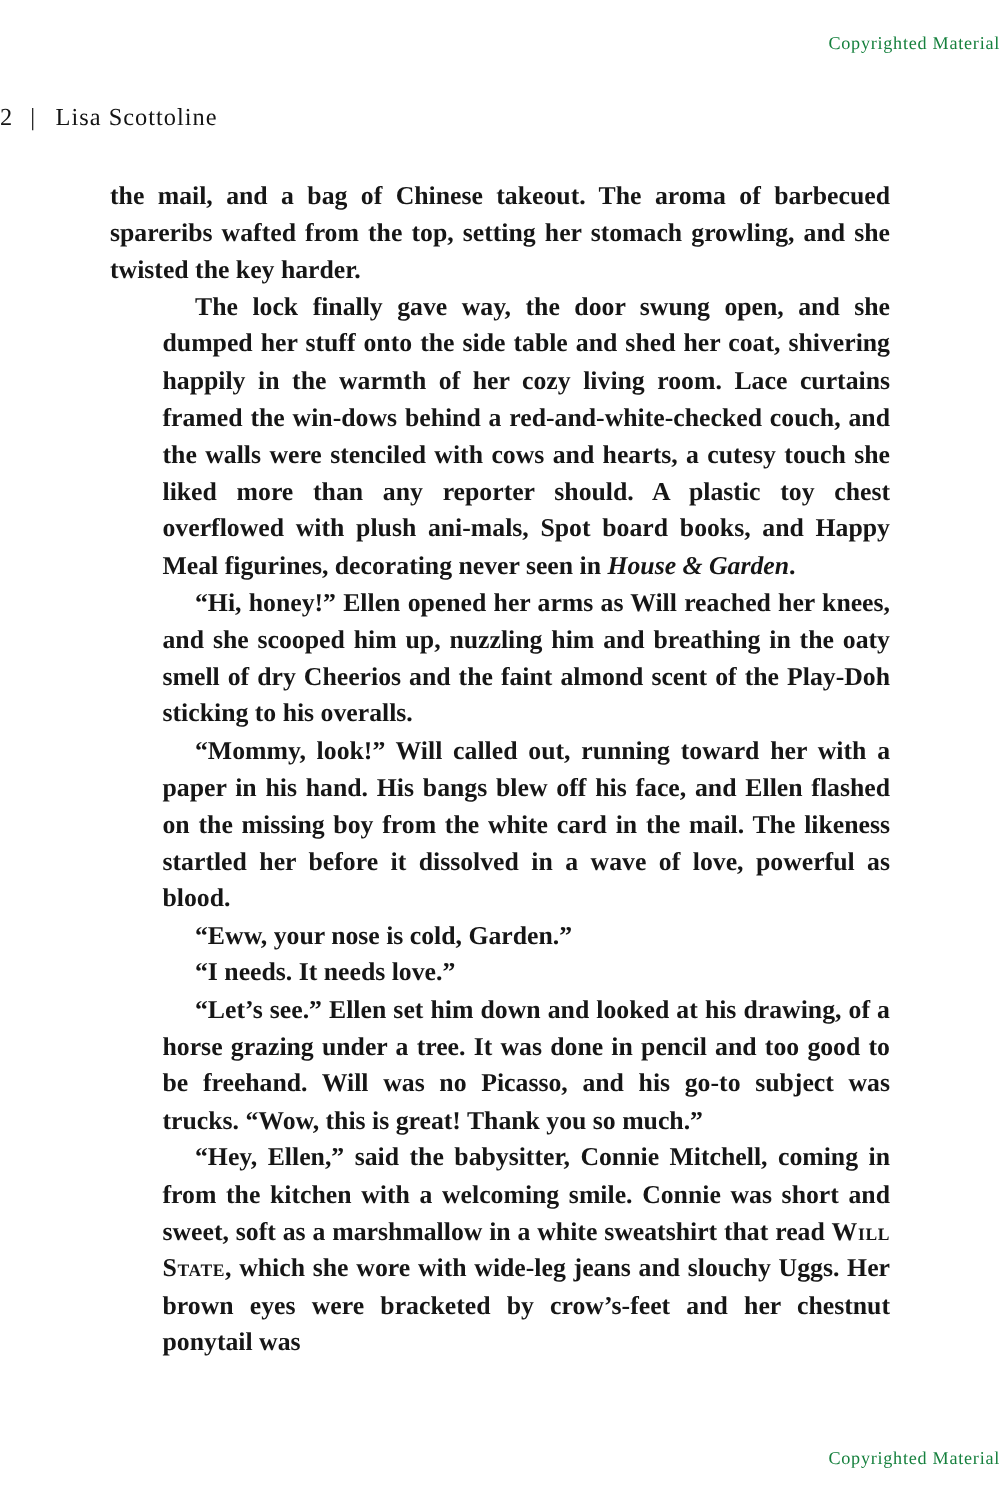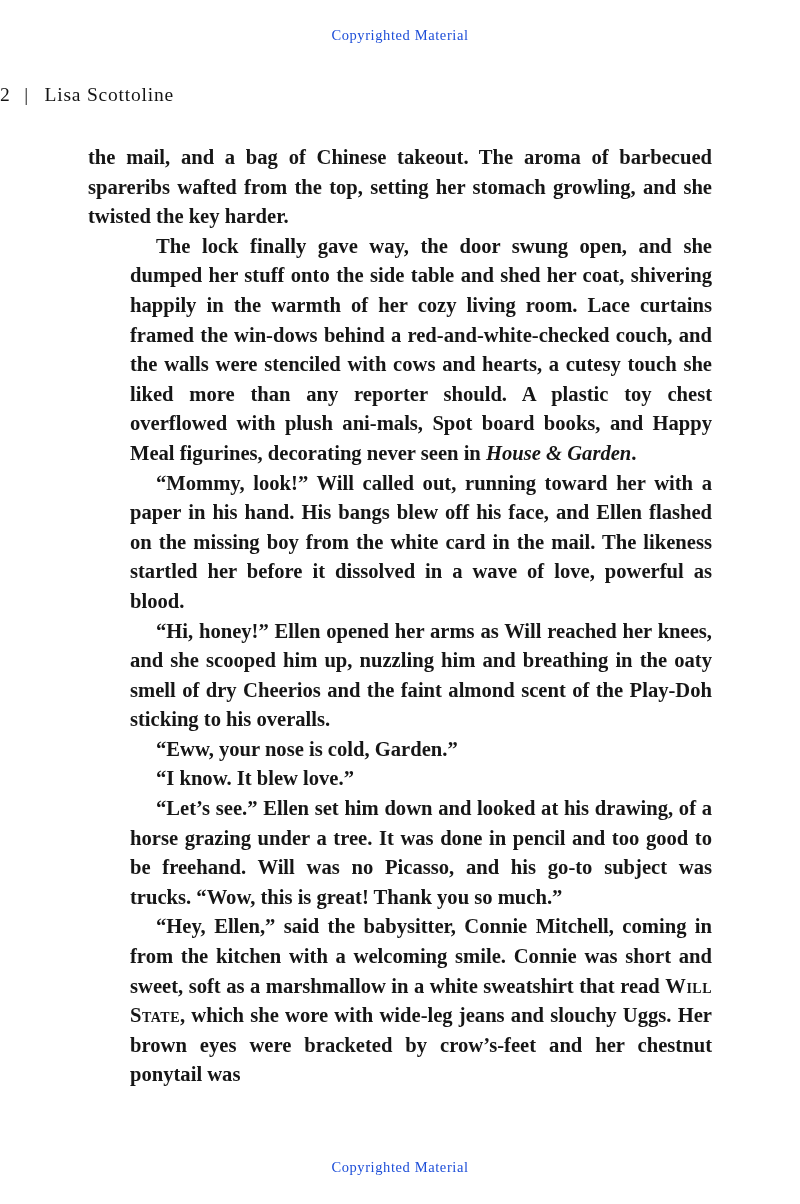--- a/index.html
+++ b/index.html
@@ -17,25 +17,25 @@
   }
 
   .page {
     position: absolute;
     inset: 0;
     display: flex;
     flex-direction: column;
   }
 
   .watermark {
-    text-align: center;
+    text-align: right;
     font-family: "Liberation Serif", serif;
     font-size: 14.5px;
     letter-spacing: 0.6px;
-    color: #1d4ed8;
+    color: #15803d;
   }
   .watermark-top {
     position: absolute;
     top: 27px;
     left: 0;
     right: 0;
   }
   .watermark-bottom {
     position: absolute;
     bottom: 28px;
@@ -105,23 +105,23 @@
 
   <div class="watermark watermark-top">Copyrighted Material</div>
 
   <div class="running-head">
     <span class="folio">2</span><span class="rule">|</span><span class="author">Lisa Scottoline</span>
   </div>
 
   <div class="body-text" id="body-text">
       <p class="">the mail, and a bag of Chinese takeout. The aroma of barbecued spareribs wafted from the top, setting her stomach growling, and she twisted the key harder.</p>
       <p class="indent">The lock finally gave way, the door swung open, and she dumped her stuff onto the side table and shed her coat, shivering happily in the warmth of her cozy living room. Lace curtains framed the win-dows behind a red-and-white-checked couch, and the walls were stenciled with cows and hearts, a cutesy touch she liked more than any reporter should. A plastic toy chest overflowed with plush ani-mals, Spot board books, and Happy Meal figurines, decorating never seen in <span class="italic">House &amp; Garden</span>.</p>
+      <p class="indent">“Hi, honey!” Ellen opened her arms as Will reached her knees, and she scooped him up, nuzzling him and breathing in the oaty smell of dry Cheerios and the faint almond scent of the Play-Doh sticking to his overalls.</p>
       <p class="indent">“Mommy, look!” Will called out, running toward her with a paper in his hand. His bangs blew off his face, and Ellen flashed on the missing boy from the white card in the mail. The likeness startled her before it dissolved in a wave of love, powerful as blood.</p>
-      <p class="indent">“Hi, honey!” Ellen opened her arms as Will reached her knees, and she scooped him up, nuzzling him and breathing in the oaty smell of dry Cheerios and the faint almond scent of the Play-Doh sticking to his overalls.</p>
       <p class="indent">“Eww, your nose is cold, Garden.”</p>
-      <p class="indent">“I know. It blew love.”</p>
+      <p class="indent">“I needs. It needs love.”</p>
       <p class="indent">“Let’s see.” Ellen set him down and looked at his drawing, of a horse grazing under a tree. It was done in pencil and too good to be freehand. Will was no Picasso, and his go-to subject was trucks. “Wow, this is great! Thank you so much.”</p>
       <p class="indent">“Hey, Ellen,” said the babysitter, Connie Mitchell, coming in from the kitchen with a welcoming smile. Connie was short and sweet, soft as a marshmallow in a white sweatshirt that read <span class="smallcaps">Will State</span>, which she wore with wide-leg jeans and slouchy Uggs. Her brown eyes were bracketed by crow’s-feet and her chestnut ponytail was</p>
     </div>
 
   <div class="watermark watermark-bottom">Copyrighted Material</div>
 
 </div>
 
 </body></html>

